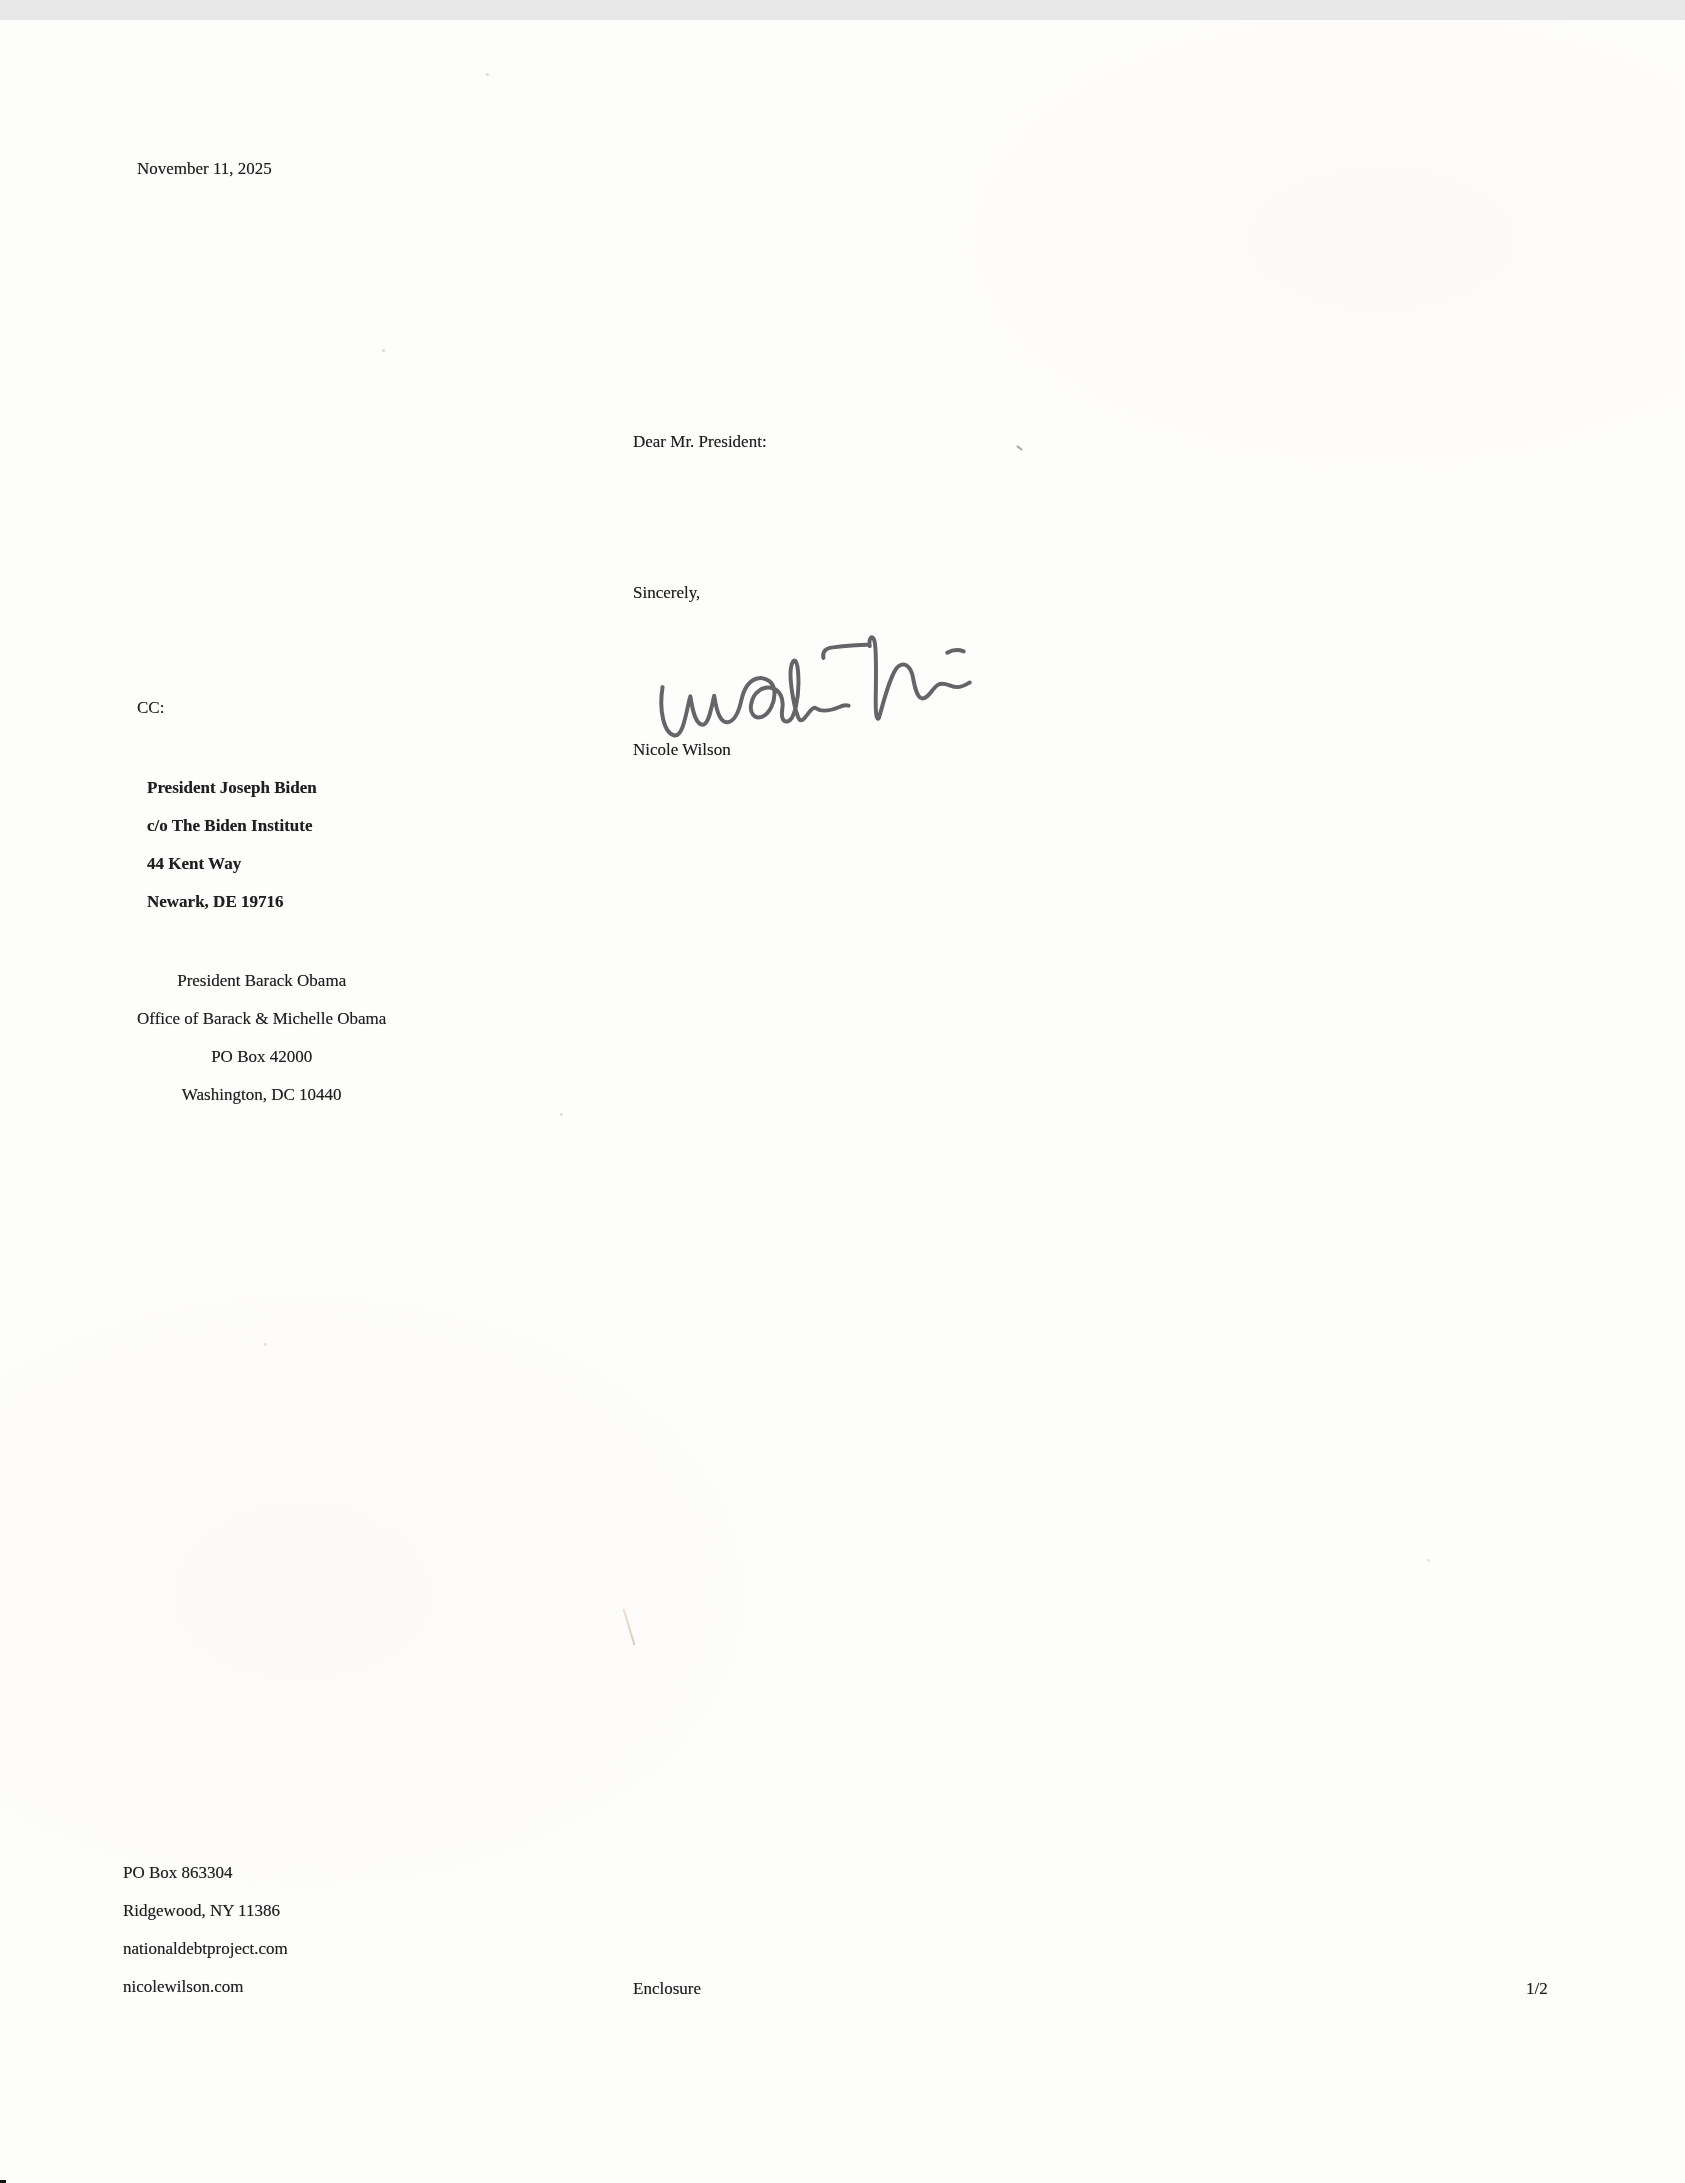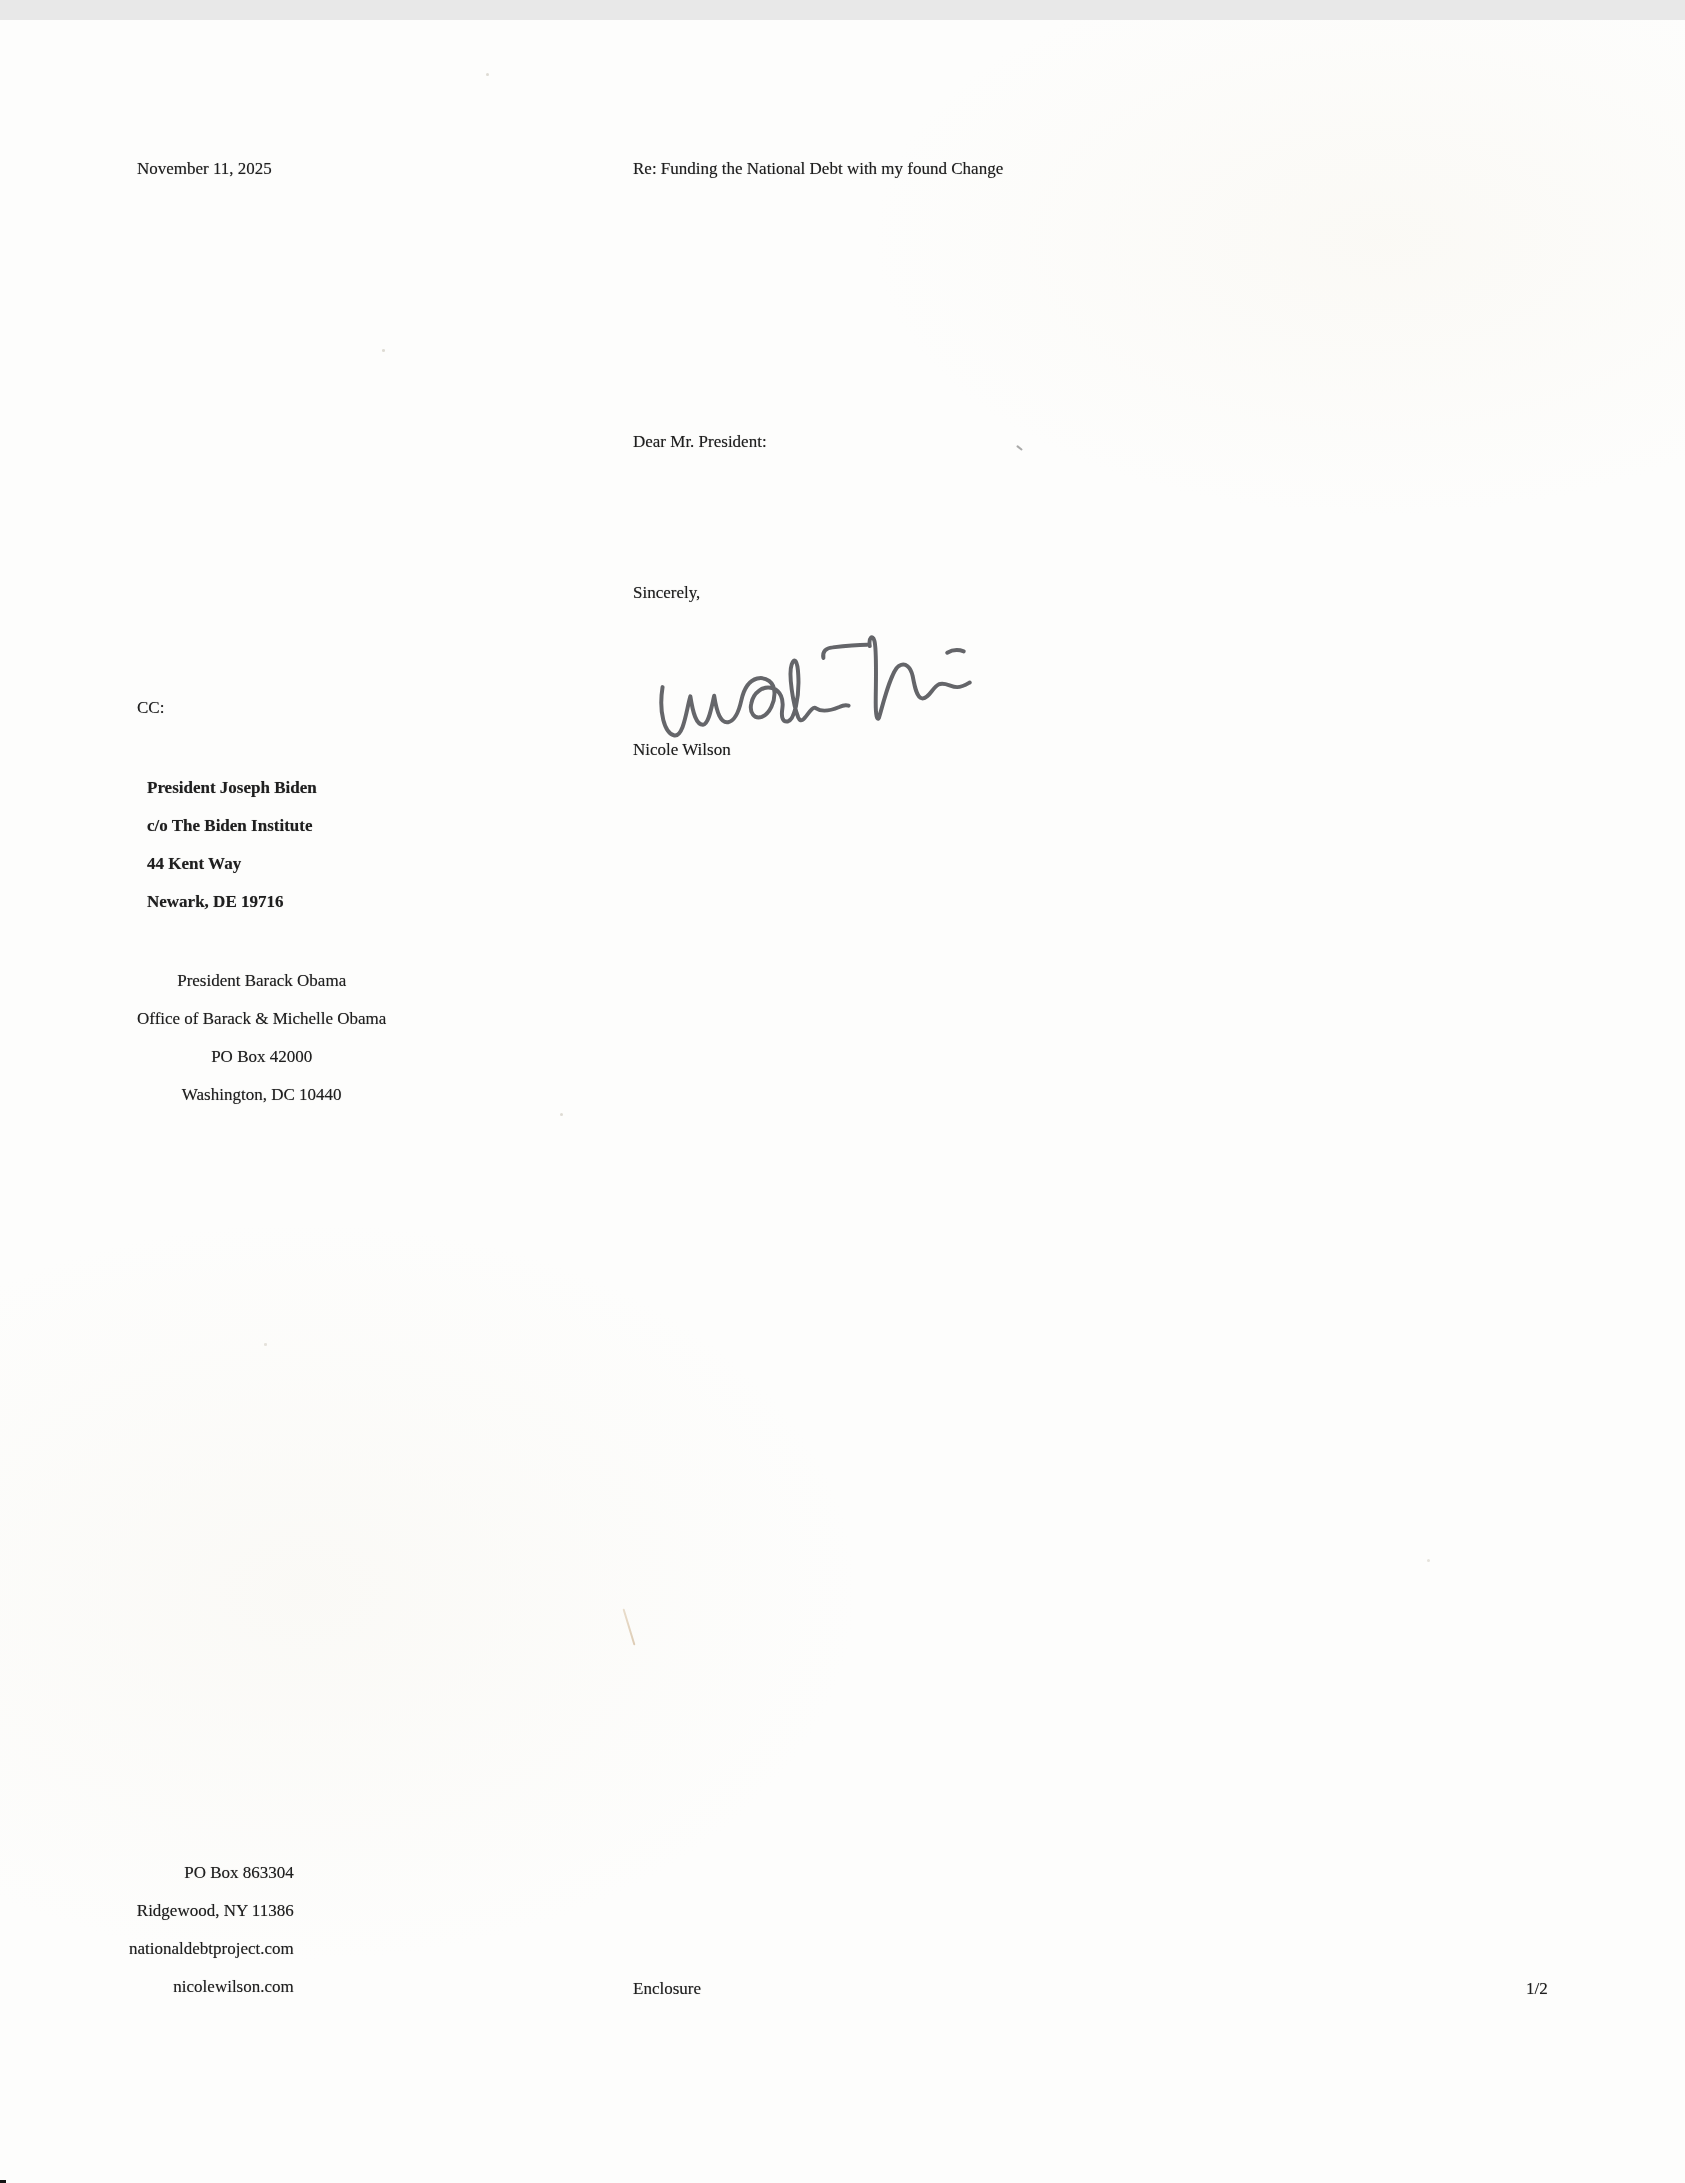--- a/index.html
+++ b/index.html
@@ -25,21 +25,21 @@
   .subject{left:633px;top:130px;}
   .salutation{left:633px;top:403px;}
   .body-line{left:633px;top:478px;}
   .closing{left:633px;top:554px;}
   .signature{position:absolute;left:646px;top:598px;}
   .sig-name{left:633px;top:711px;}
   .recipient{left:137px;top:478px;}
   .cc-label{left:137px;top:669px;}
   .cc-biden{left:147px;top:749px;font-weight:bold;}
   .cc-obama{left:137px;top:942px;text-align:center;}
-  .footer{left:129px;top:1834px;text-align:right;}
+  .footer{left:123px;top:1834px;}
   .enclosure{left:633px;top:1950px;}
   .pagenum{left:1526px;top:1950px;}
 
   
   .corner-artifact{position:absolute;left:0;top:2160px;width:6px;height:23px;background:#141414;}
   .bottom-edge-artifact{position:absolute;left:550px;top:2181px;width:1135px;height:2.6px;background:#1a1a1a;}
   .scratch-artifact{position:absolute;left:628px;top:1588px;width:2px;height:38px;
     background:linear-gradient(#dcc9ae,#c9ac86);transform:rotate(-17deg);opacity:.6;border-radius:1.3px;}
   .tick-artifact{position:absolute;left:1016px;top:427px;width:7.3px;height:2px;background:#8d8d8d;
     transform:rotate(38deg);opacity:.75;border-radius:1.3px;}
@@ -50,21 +50,20 @@
   .s4{left:1427px;top:1539px;width:3.3px;height:3.3px;opacity:.35;}
   .s5{left:1208px;top:2167px;width:4.6px;height:7.3px;background:#97826d;opacity:.55;border-radius:40%;}
   .s6{left:264px;top:1323px;width:2.6px;height:2.6px;opacity:.35;}
 </style>
 </head>
 <body>
 
 <div class="page">
 
   <div class="line date">November 11, 2025</div>
-  <div class="line subject">Re: Funding the National Debt with my found Change</div>
 
 
   <div class="line cc-label">CC:</div>
 
   <div class="block cc-biden">
     <div>President Joseph Biden</div>
     <div>c/o The Biden Institute</div>
     <div>44 Kent Way</div>
     <div>Newark, DE 19716</div>
   </div>

